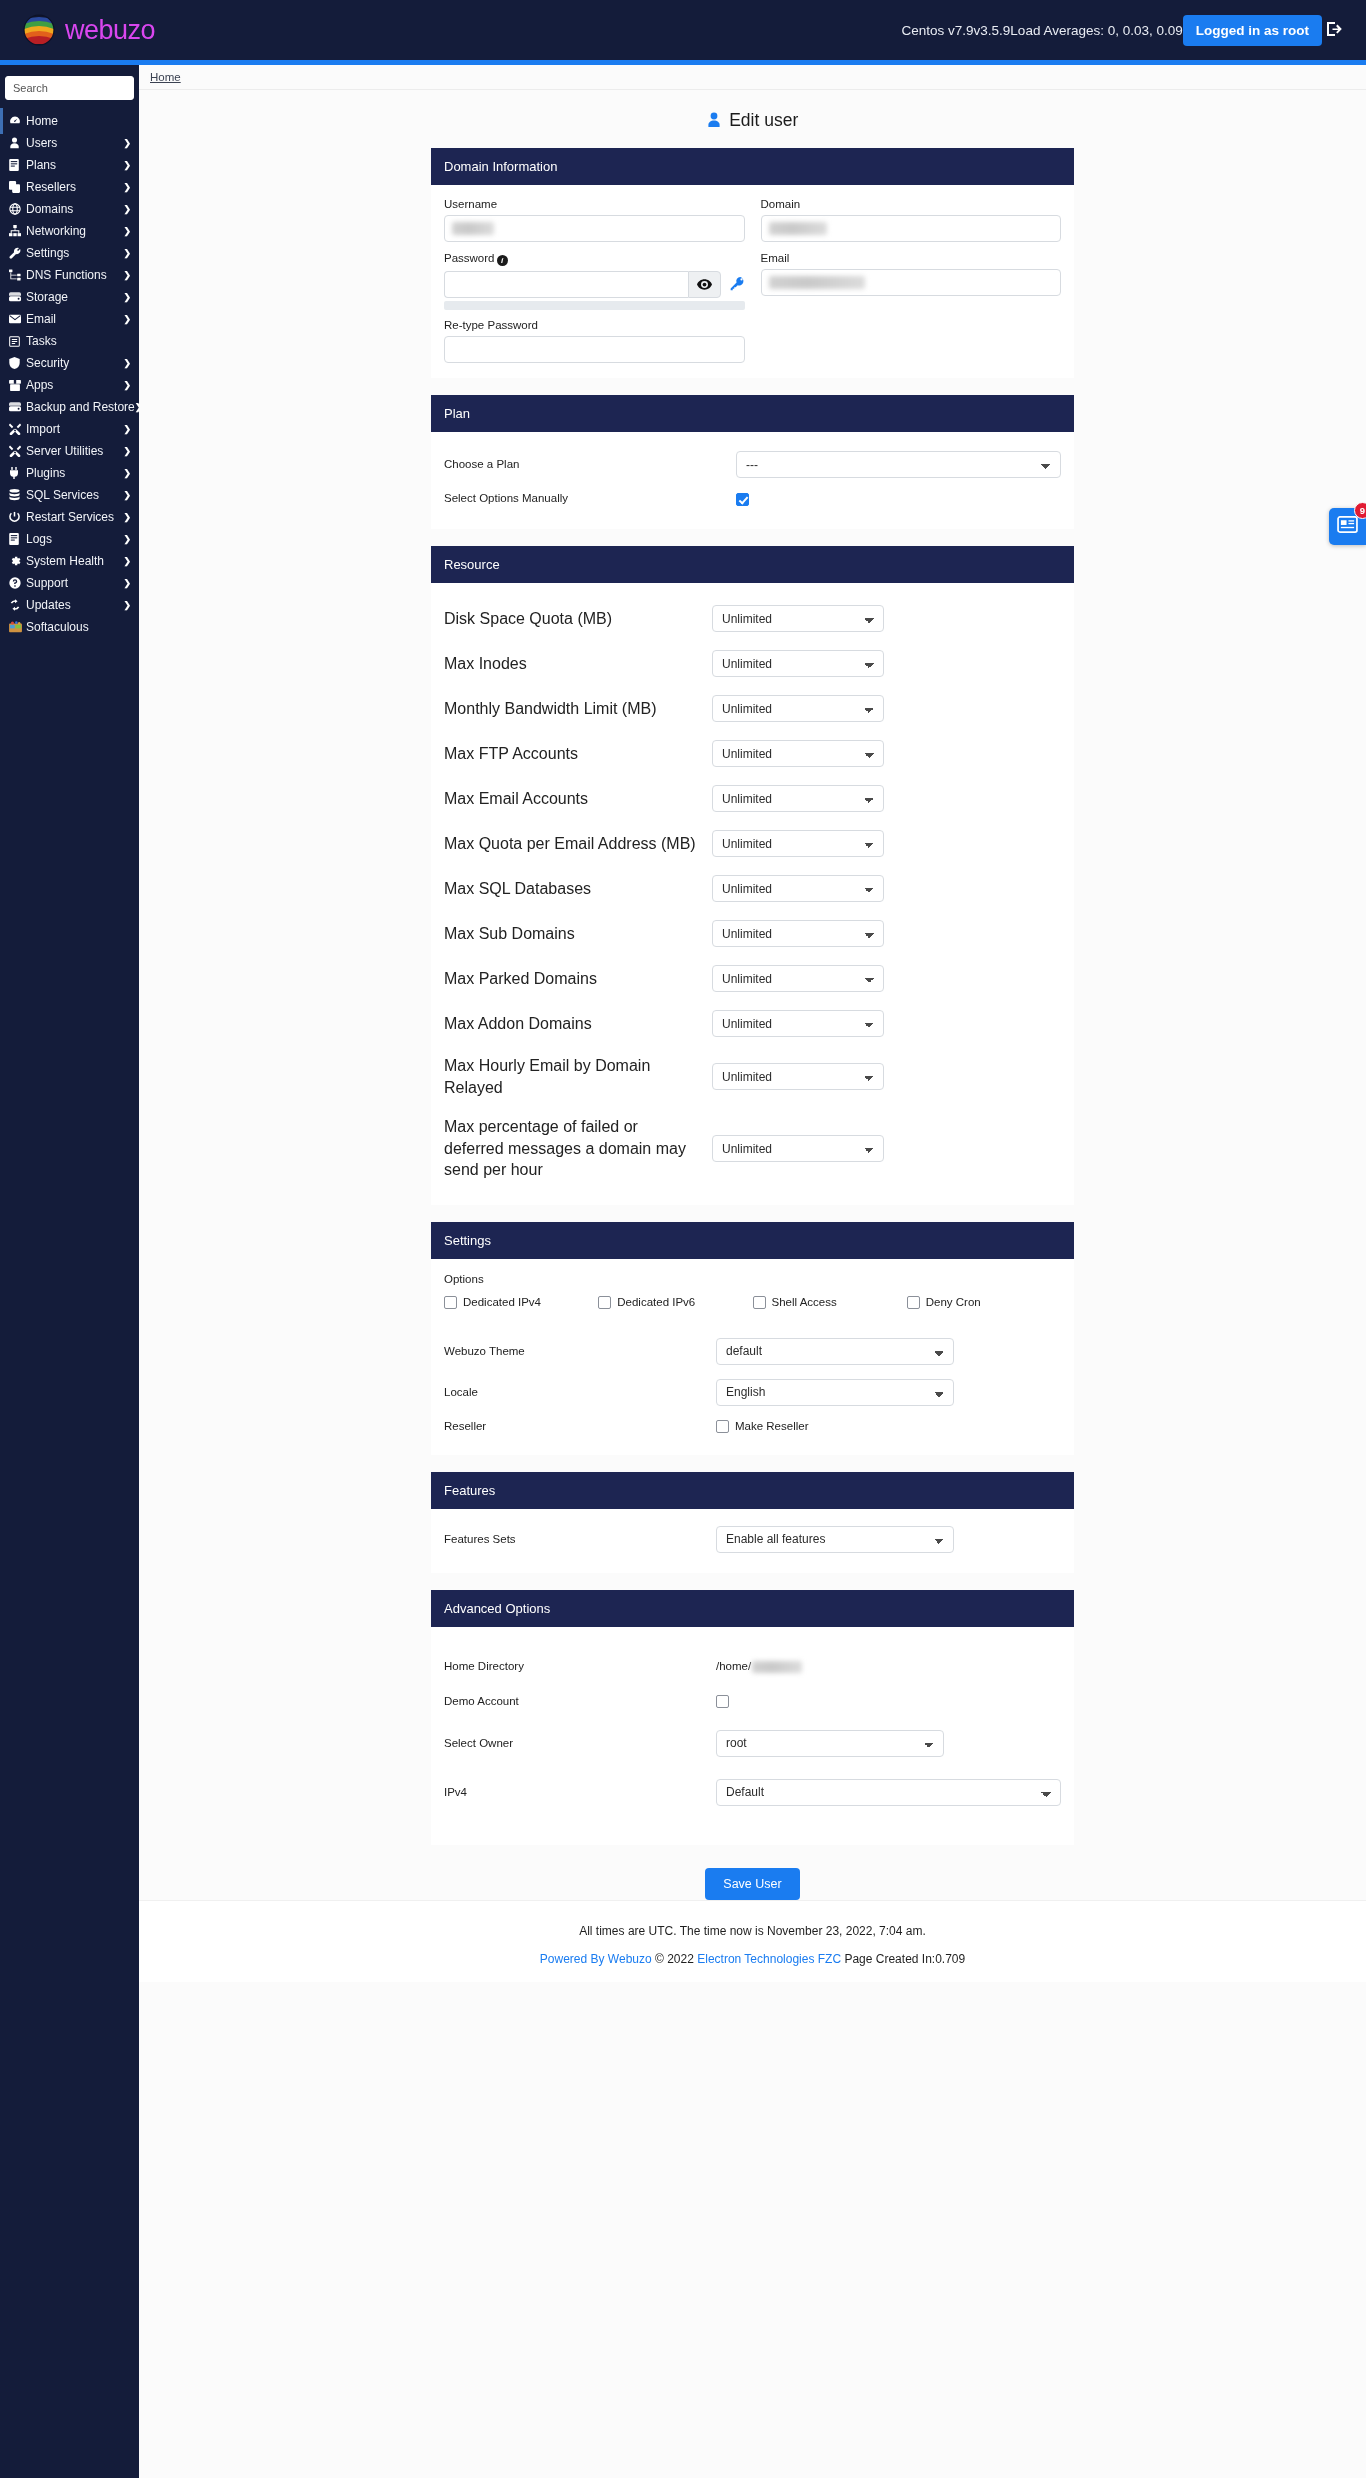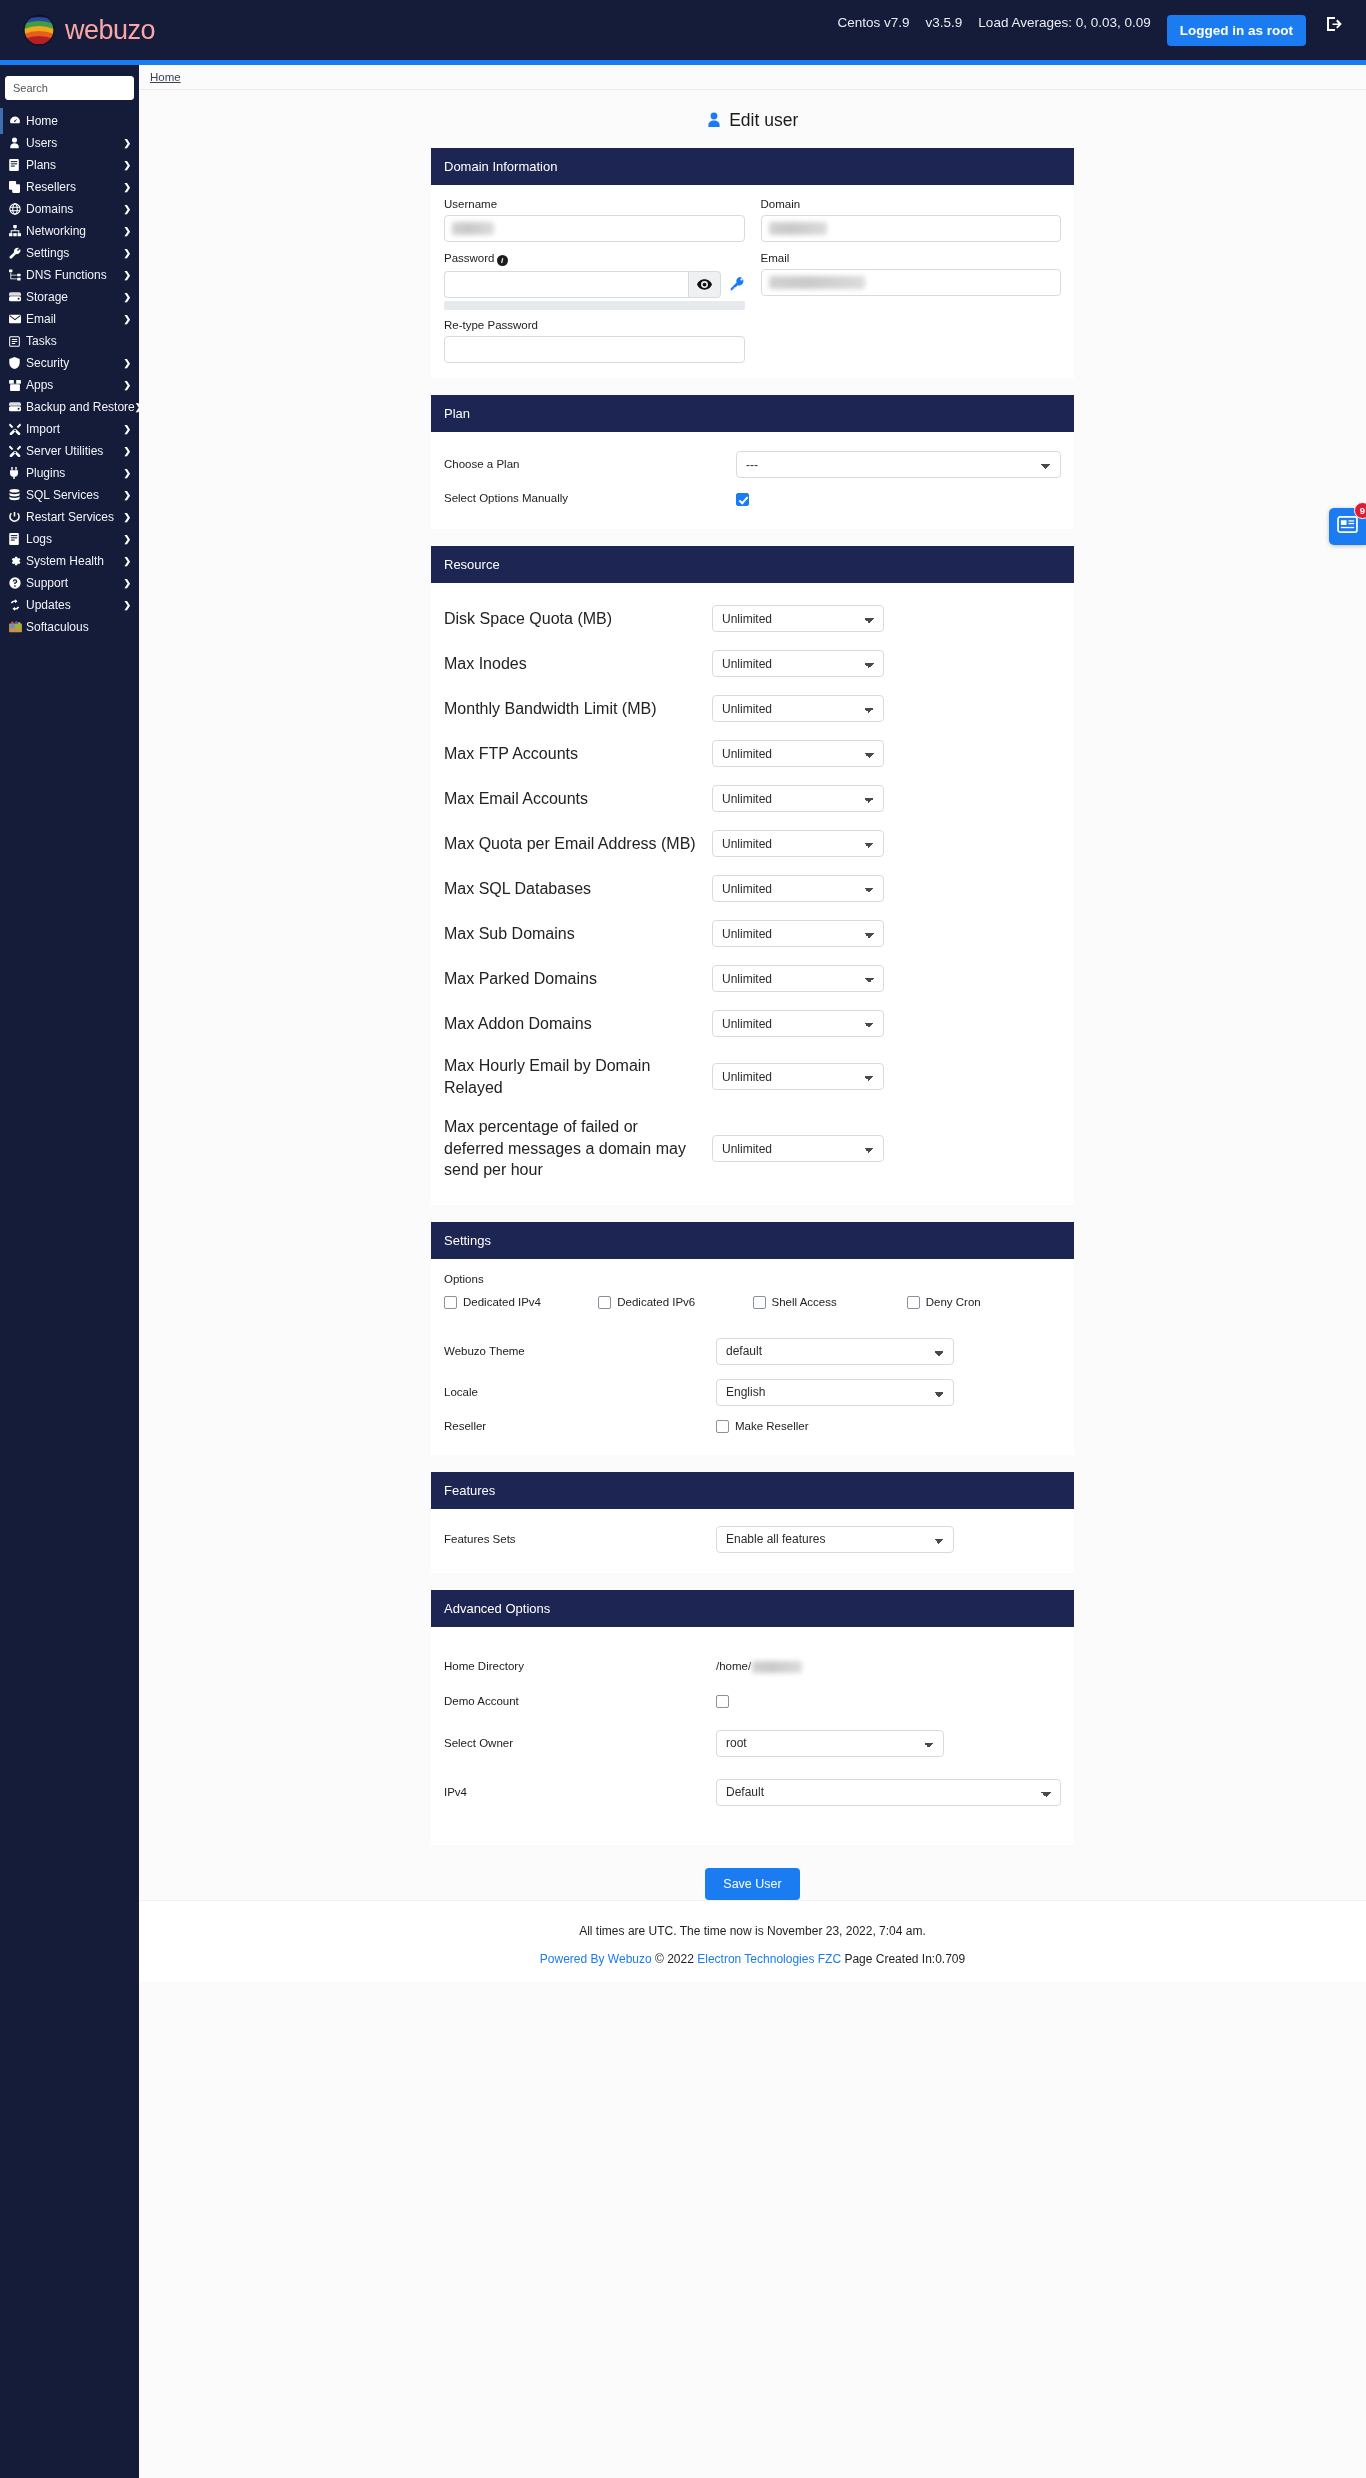--- a/index.html
+++ b/index.html
@@ -18,29 +18,29 @@
     background: #141c3a;
     display: flex;
     align-items: center;
     padding: 0 18px 0 22px;
     position: relative;
     z-index: 20;
   }
   .brand { display: flex; align-items: center; gap: 9px; }
   .brand-logo { width: 34px; height: 34px; position: relative; flex: 0 0 auto; }
   .brand-name {
-    color: #fca5a5;
+    color: #d946ef;
     font-size: 27px;
     letter-spacing: -0.5px;
     font-weight: 400;
   }
   .topbar-right {
     margin-left: auto;
     display: flex;
-    gap: 16px;
+    align-items: center;
   }
   .tb-info { color: #e9ecf3; font-size: 13.5px; white-space: nowrap; }
   .tb-login {
     background: #1a7cf0;
     color: #fff;
     font-size: 13.5px;
     font-weight: bold;
     padding: 8px 13px;
     border-radius: 4px;
     border: none;

